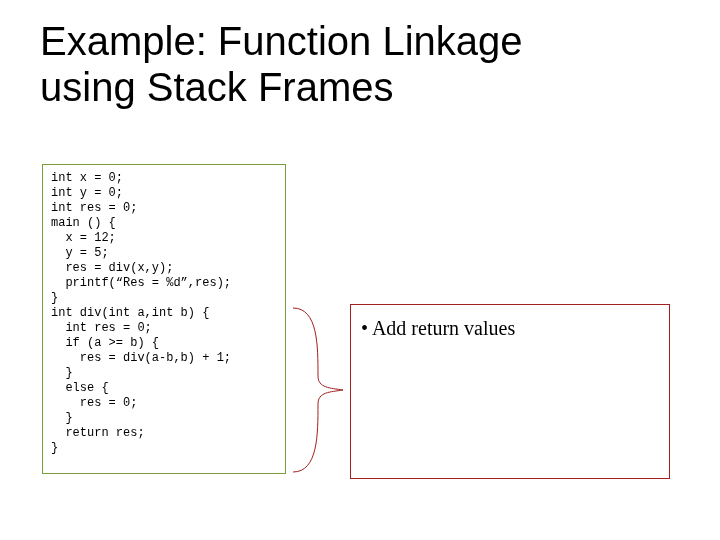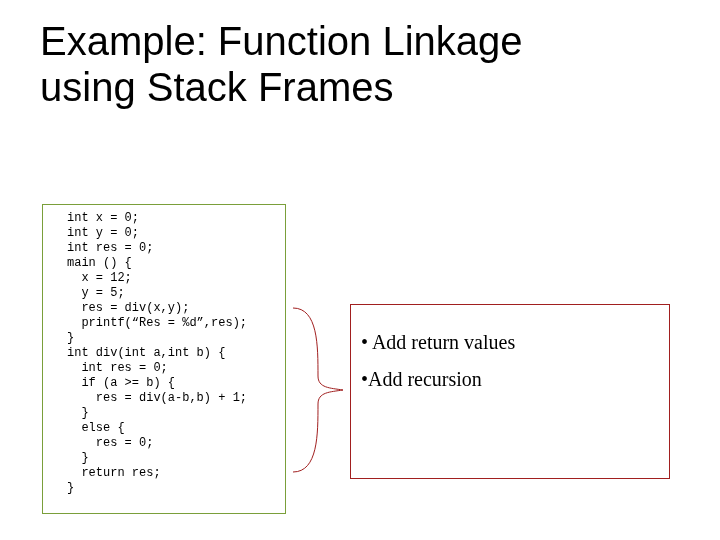--- a/index.html
+++ b/index.html
@@ -29,37 +29,36 @@
     font-weight: normal;
   }
   .code-box {
     position: absolute;
     top: 164px;
     left: 42px;
     width: 244px;
     height: 310px;
     border: 1px solid #7a9f3a;
     box-sizing: border-box;
-    padding: 6px 24px;
+    padding: 6px 8px;
     font-family: "Courier New", Courier, monospace;
     font-size: 12px;
     line-height: 1.25;
     white-space: pre;
     color: #000;
-    margin-top: 40px;
   }
   .bullets-box {
     position: absolute;
     top: 304px;
     left: 350px;
     width: 320px;
     height: 175px;
     border: 1px solid #a11f1f;
     box-sizing: border-box;
-    padding: 20px 10px;
+    padding: 6px 10px;
     font-family: "Times New Roman", Times, serif;
     font-size: 20px;
     color: #000;
   }
   .bullets-box .row {
     margin: 6px 0 14px 0;
   }
   .brace {
     position: absolute;
     top: 306px;
@@ -94,16 +93,15 @@
   }
   return res;
 }</div>
 
   <svg class="brace" viewBox="0 0 60 168">
     <path d="M5 2 C 30 2, 30 40, 30 70 C 30 82, 42 82, 55 84 C 42 86, 30 86, 30 98 C 30 128, 30 166, 5 166" fill="none" stroke="#a11f1f" stroke-width="1"></path>
   </svg>
 
   <div class="bullets-box">
     <div class="row">• Add return values</div>
-    <div class="row">•Add recursion</div>
   </div>
 
 </div>
 
 </body></html>

